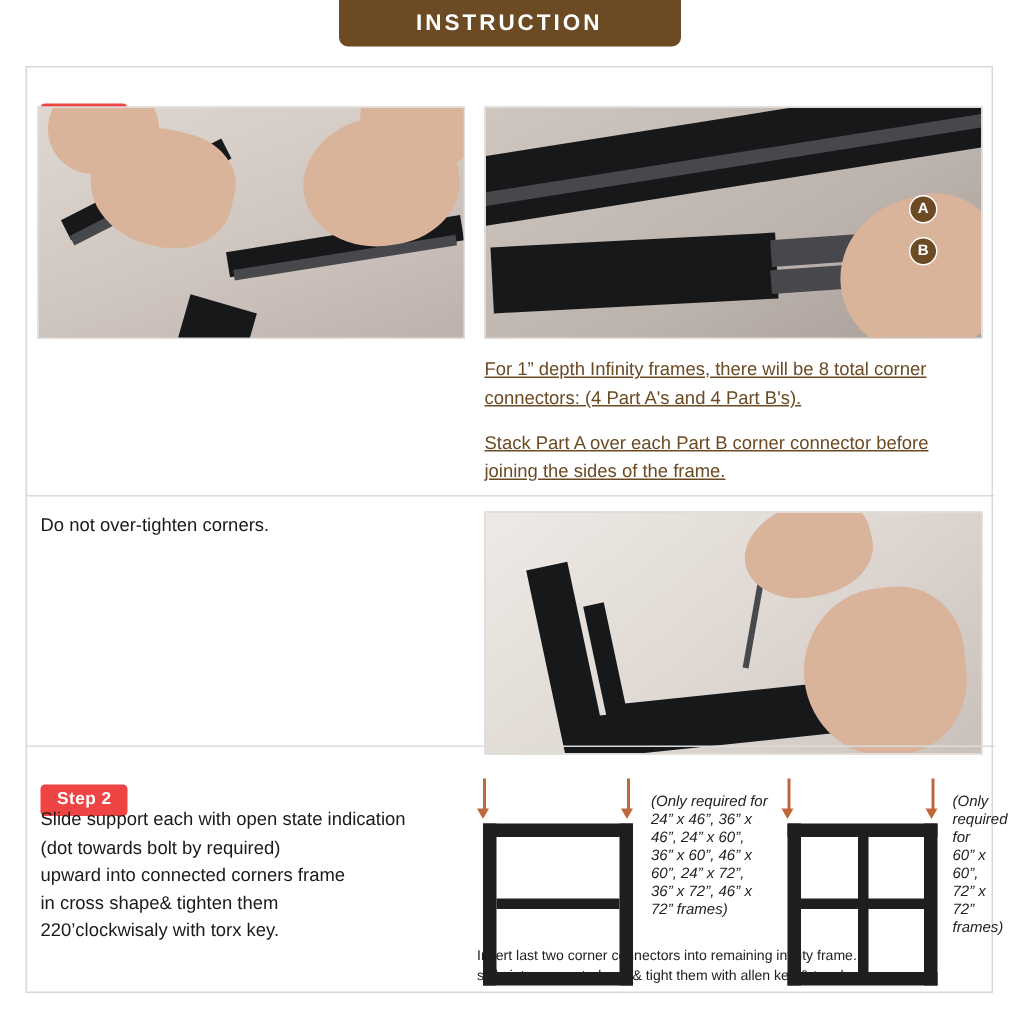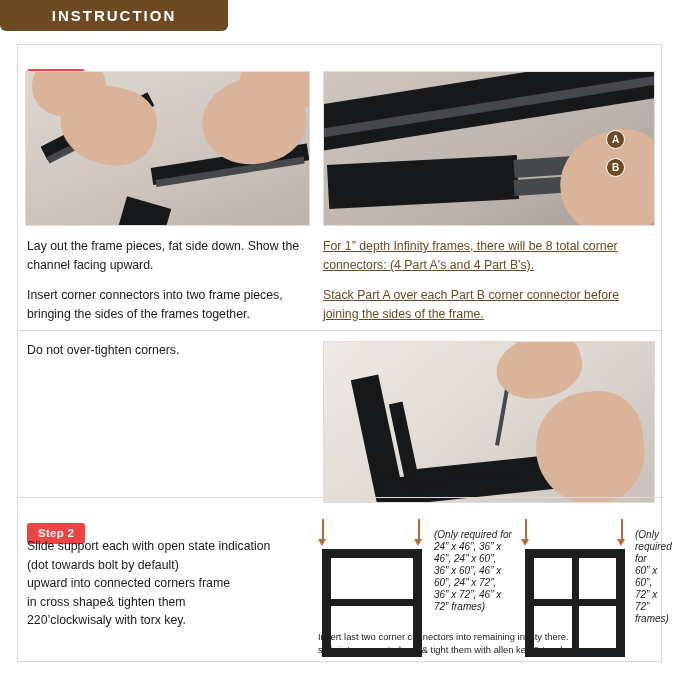--- a/index.html
+++ b/index.html
@@ -23,20 +23,21 @@
   }
 
   
   .banner-wrap {
     position: absolute;
     top: 0;
     left: 0;
     width: 679px;
     height: 32px;
     display: flex;
+    justify-content: center;
   }
   .banner {
     width: 228px;
     height: 31px;
     background: #6b4a24;
     border-radius: 0 0 6px 6px;
     color: #ffffff;
     font-size: 15px;
     font-weight: bold;
     letter-spacing: 2px;
@@ -240,24 +241,20 @@
       <div class="bar-black" style="left:-6px; top:6px; width:344px; height:46px; transform:rotate(-9deg);"></div>
       <div class="bar-gray" style="left:-6px; top:30px; width:344px; height:9px; transform:rotate(-9deg);"></div>
       <div class="bar-black" style="left:4px; top:88px; width:190px; height:44px; transform:rotate(-3deg);"></div>
       <div class="bar-gray" style="left:190px; top:86px; width:60px; height:18px; transform:rotate(-4deg);"></div>
       <div class="bar-gray" style="left:190px; top:106px; width:60px; height:16px; transform:rotate(-4deg);"></div>
       <div class="skin" style="left:236px; top:60px; width:110px; height:104px; transform:rotate(-18deg);"></div>
       <div class="callout" style="left:282px; top:58px;">A</div>
       <div class="callout" style="left:282px; top:86px;">B</div>
     </div>
 
-    <div class="txt" id="text1">
-      <p>Lay out the frame pieces, fat side down. Show the channel facing upward.</p>
-      <p>Insert corner connectors into two frame pieces, bringing the sides of the frames together.</p>
-    </div>
 
     <div class="txt brown" id="text2">
       <p>For 1” depth Infinity frames, there will be 8 total corner connectors: (4 Part A's and 4 Part B's).</p>
       <p>Stack Part A over each Part B corner connector before joining the sides of the frame.</p>
     </div>
 
     <div class="hsep" id="sep1"></div>
 
     <div class="txt" id="text3">
       <p class="brown">Do not over-tighten corners.</p>
@@ -273,21 +270,21 @@
       <div class="skin" style="left:172px; top:-6px; width:86px; height:62px; transform:rotate(-14deg);"></div>
       <div class="skin" style="left:212px; top:50px; width:108px; height:112px; transform:rotate(-6deg);"></div>
     </div>
 
     <div class="hsep" id="sep2"></div>
 
     <div class="step-tag" id="step2-tag">Step 2</div>
 
     <div id="step2-text">
       <div>Slide support each with open state indication</div>
-      <div>(dot towards bolt by default)</div>
+      <div>(dot towards bolt by required)</div>
       <div>upward into connected corners frame</div>
       <div>in cross shape&amp; tighten them</div>
       <div>220’clockwisaly with torx key.</div>
     </div>
 
     <div class="diagram" id="diagram-left">
       <div class="arrow-stem" style="left:4px; top:0px; height:22px;"></div>
       <div class="arrow-down" style="left:0px; top:20px;"></div>
       <div class="arrow-stem" style="left:100px; top:0px; height:22px;"></div>
       <div class="arrow-down" style="left:96px; top:20px;"></div>
@@ -309,18 +306,18 @@
       <div class="frame-bar" style="left:4px; top:30px; width:9px; height:108px;"></div>
       <div class="frame-bar" style="left:95px; top:30px; width:9px; height:108px;"></div>
       <div class="frame-bar" style="left:4px; top:129px; width:100px; height:9px;"></div>
       <div class="frame-bar" style="left:13px; top:80px; width:82px; height:7px;"></div>
       <div class="frame-bar" style="left:51px; top:39px; width:7px; height:90px;"></div>
     </div>
 
     <div class="note" id="note-right">(Only required for 60” x 60”, 72” x 72” frames)</div>
 
     <div id="bottom-note">
-      <div>Insert last two corner connectors into remaining infinty there.</div>
+      <div>Insert last two corner connectors into remaining infinty frame.</div>
       <div>slide into connected one &amp; tight them with allen key &amp; torx key.</div>
     </div>
 
   </div>
 </div>
 
 </body></html>

